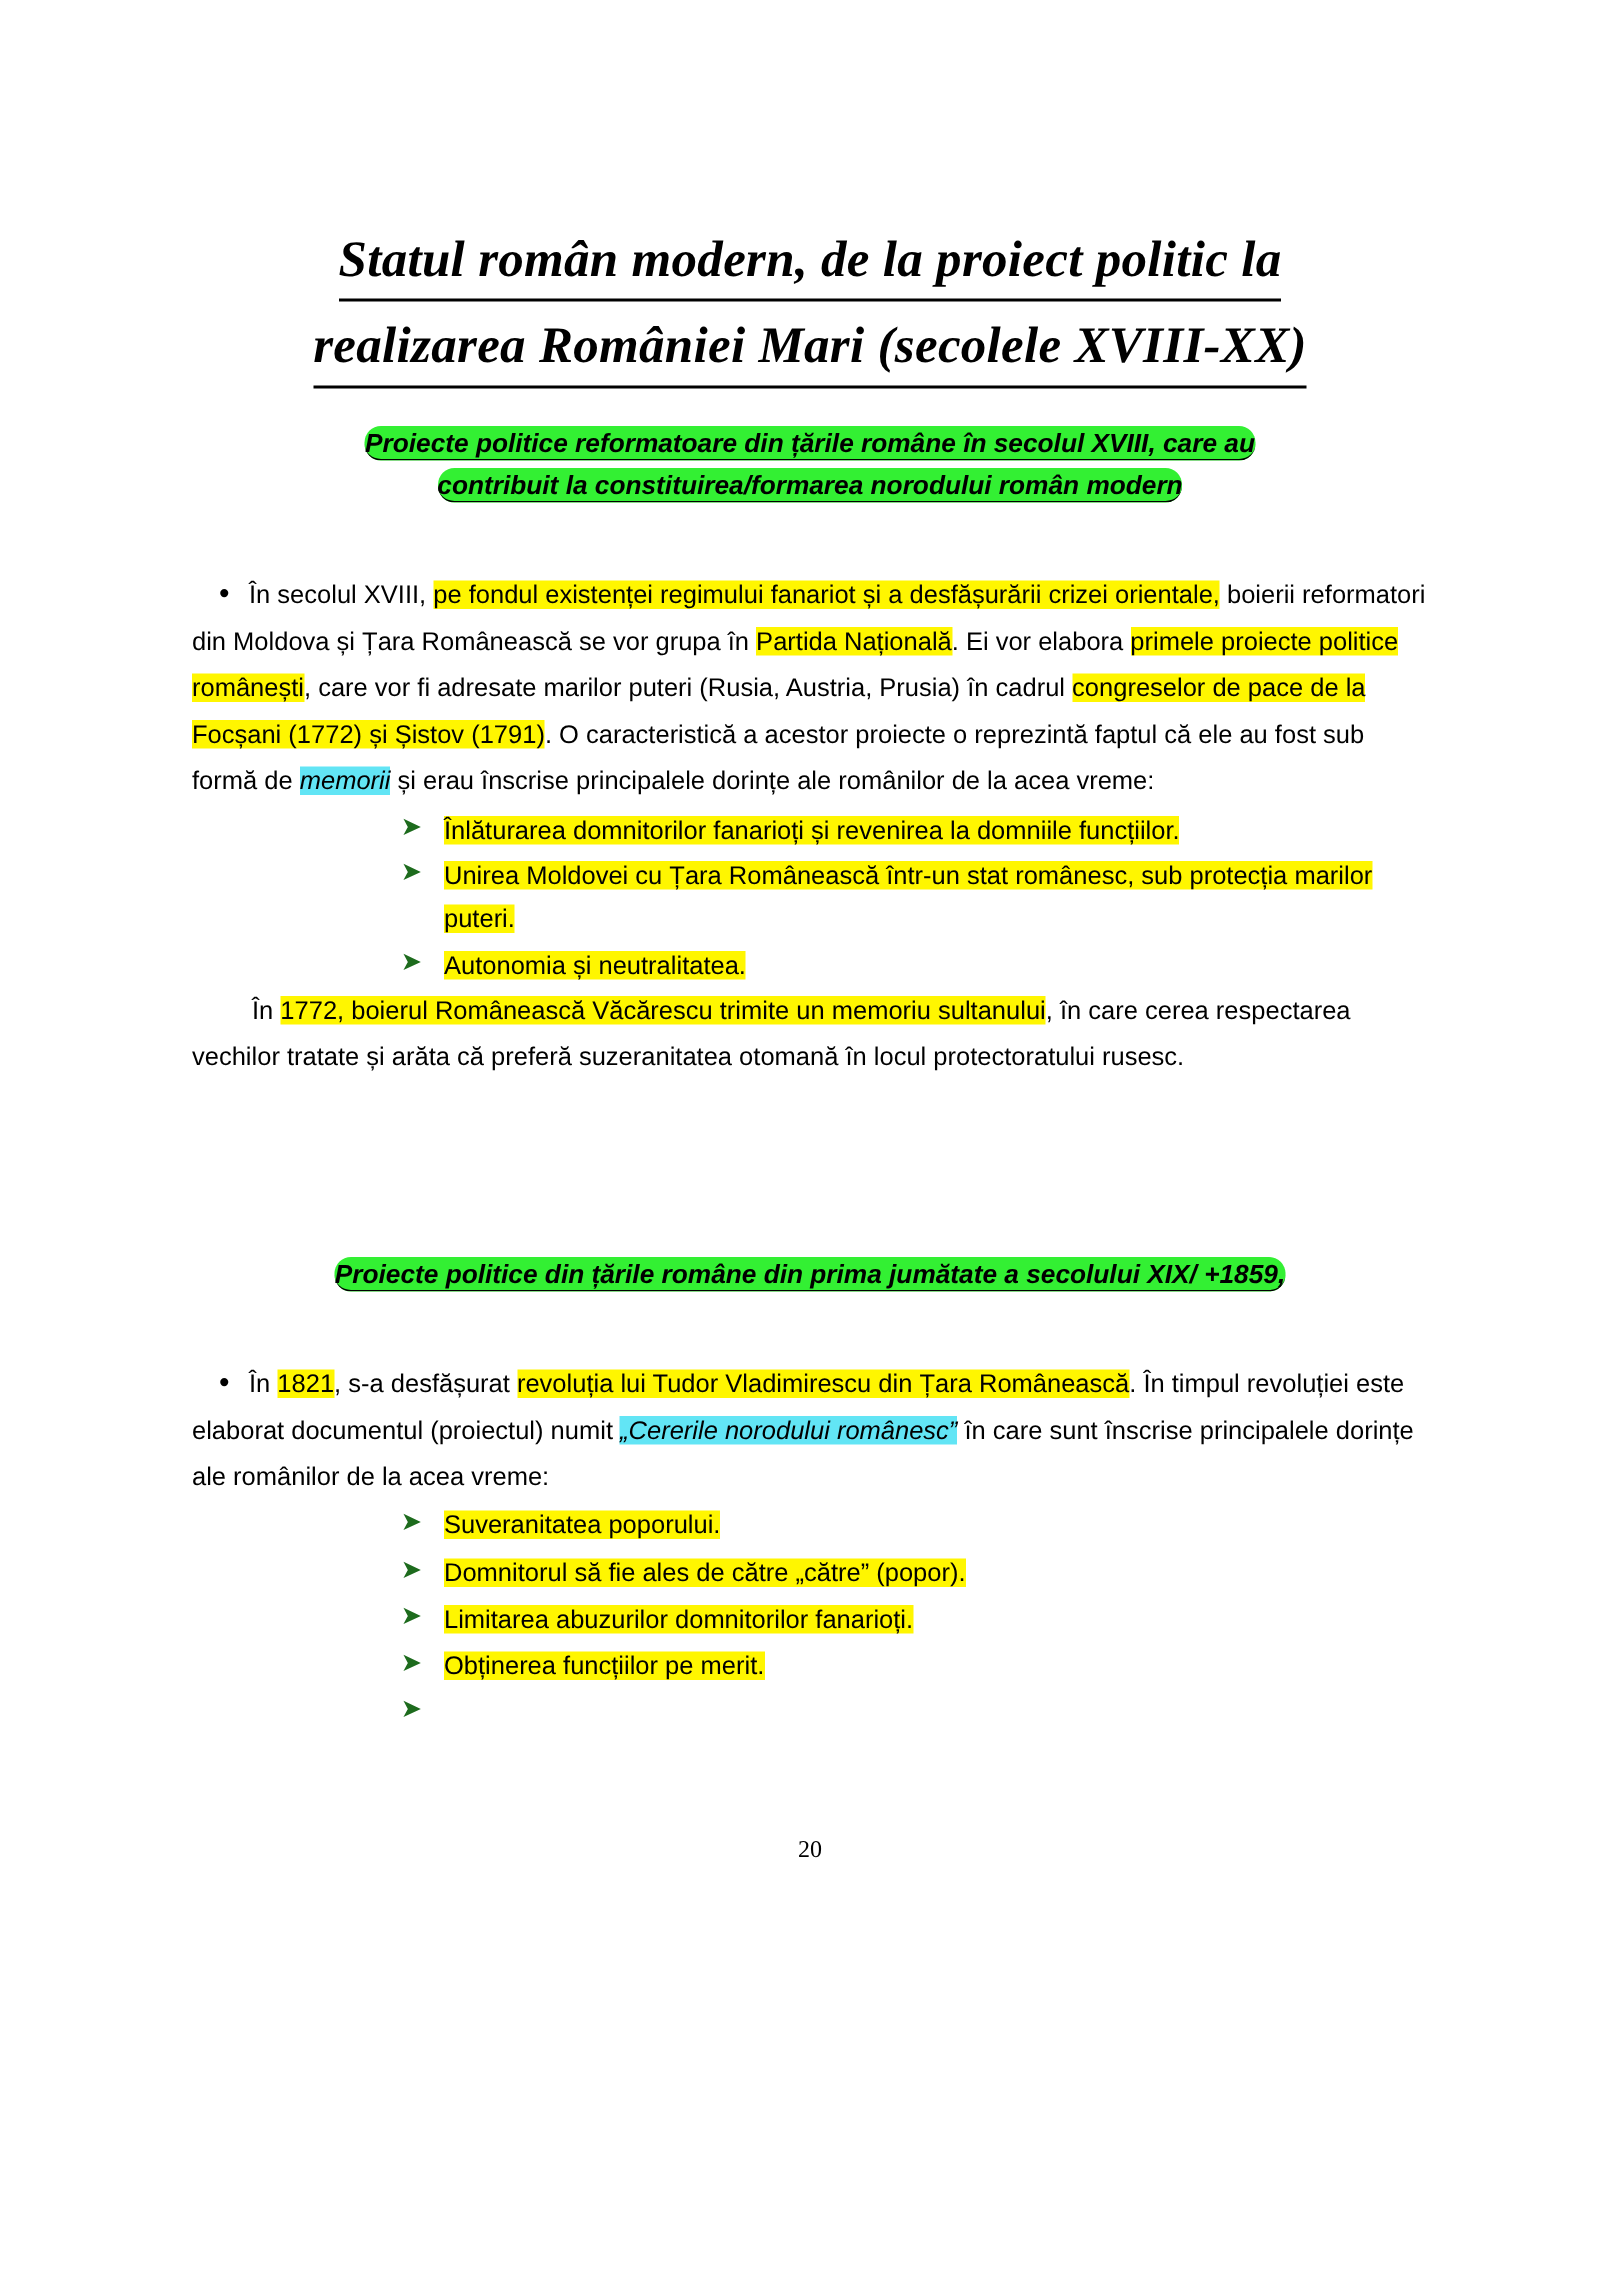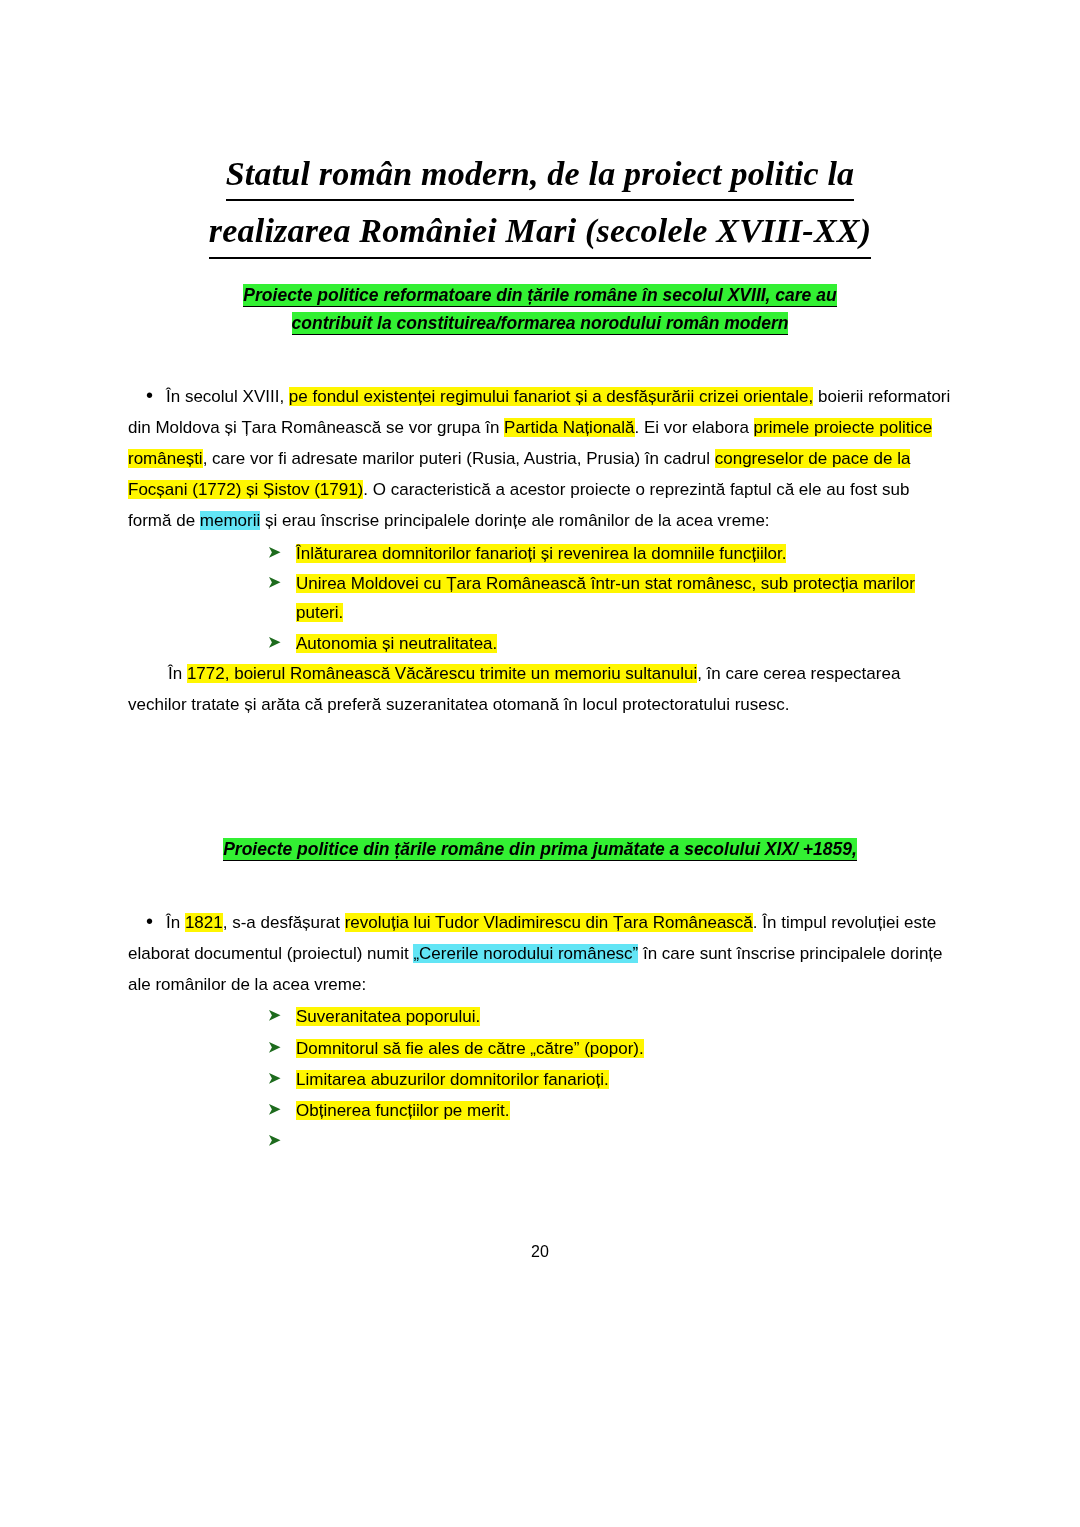--- a/index.html
+++ b/index.html
@@ -47,20 +47,21 @@
     font-weight: 600;
     line-height: 1.65;
     margin: 18px 0 0 0;
     padding: 0 28px;
   }
   .section-head .hl-green {
     background: #33f033;
     border-bottom: 1.5px solid #000;
     padding: 1px 0;
     box-decoration-break: clone;
+    border-radius: 11px;
     -webkit-box-decoration-break: clone;
   }
 
   
   .para {
     font-size: 17px;
     line-height: 1.82;
     margin: 0;
     text-align: left;
   }
@@ -81,20 +82,21 @@
 
   
   .hl-y {
     background: #fff600;
     box-decoration-break: clone;
     -webkit-box-decoration-break: clone;
   }
   .hl-c {
     background: #62e5f5;
     box-decoration-break: clone;
+    font-style: italic;
     -webkit-box-decoration-break: clone;
   }
 
   
   .arrow-list {
     margin: 2px 0 0 0;
     padding: 0;
     list-style: none;
   }
   .arrow-list li {
@@ -114,25 +116,26 @@
     font-weight: bold;
   }
   .arrow-list li .txt {
     display: inline;
   }
 
   .spacer-lg { height: 96px; }
 
   .page-number {
     position: absolute;
-    bottom: 70px;
+    bottom: 88px;
     left: 0;
     width: 100%;
     text-align: center;
     font-size: 16px;
+    font-family: Liberation Serif, serif;
   }
 </style>
 </head>
 <body>
 
 <div class="page">
 
   <h1 class="doc-title">
     <span class="tline first">Statul român modern, de la proiect politic la</span><br>
     <span class="tline">realizarea României Mari (secolele XVIII-XX)</span>

